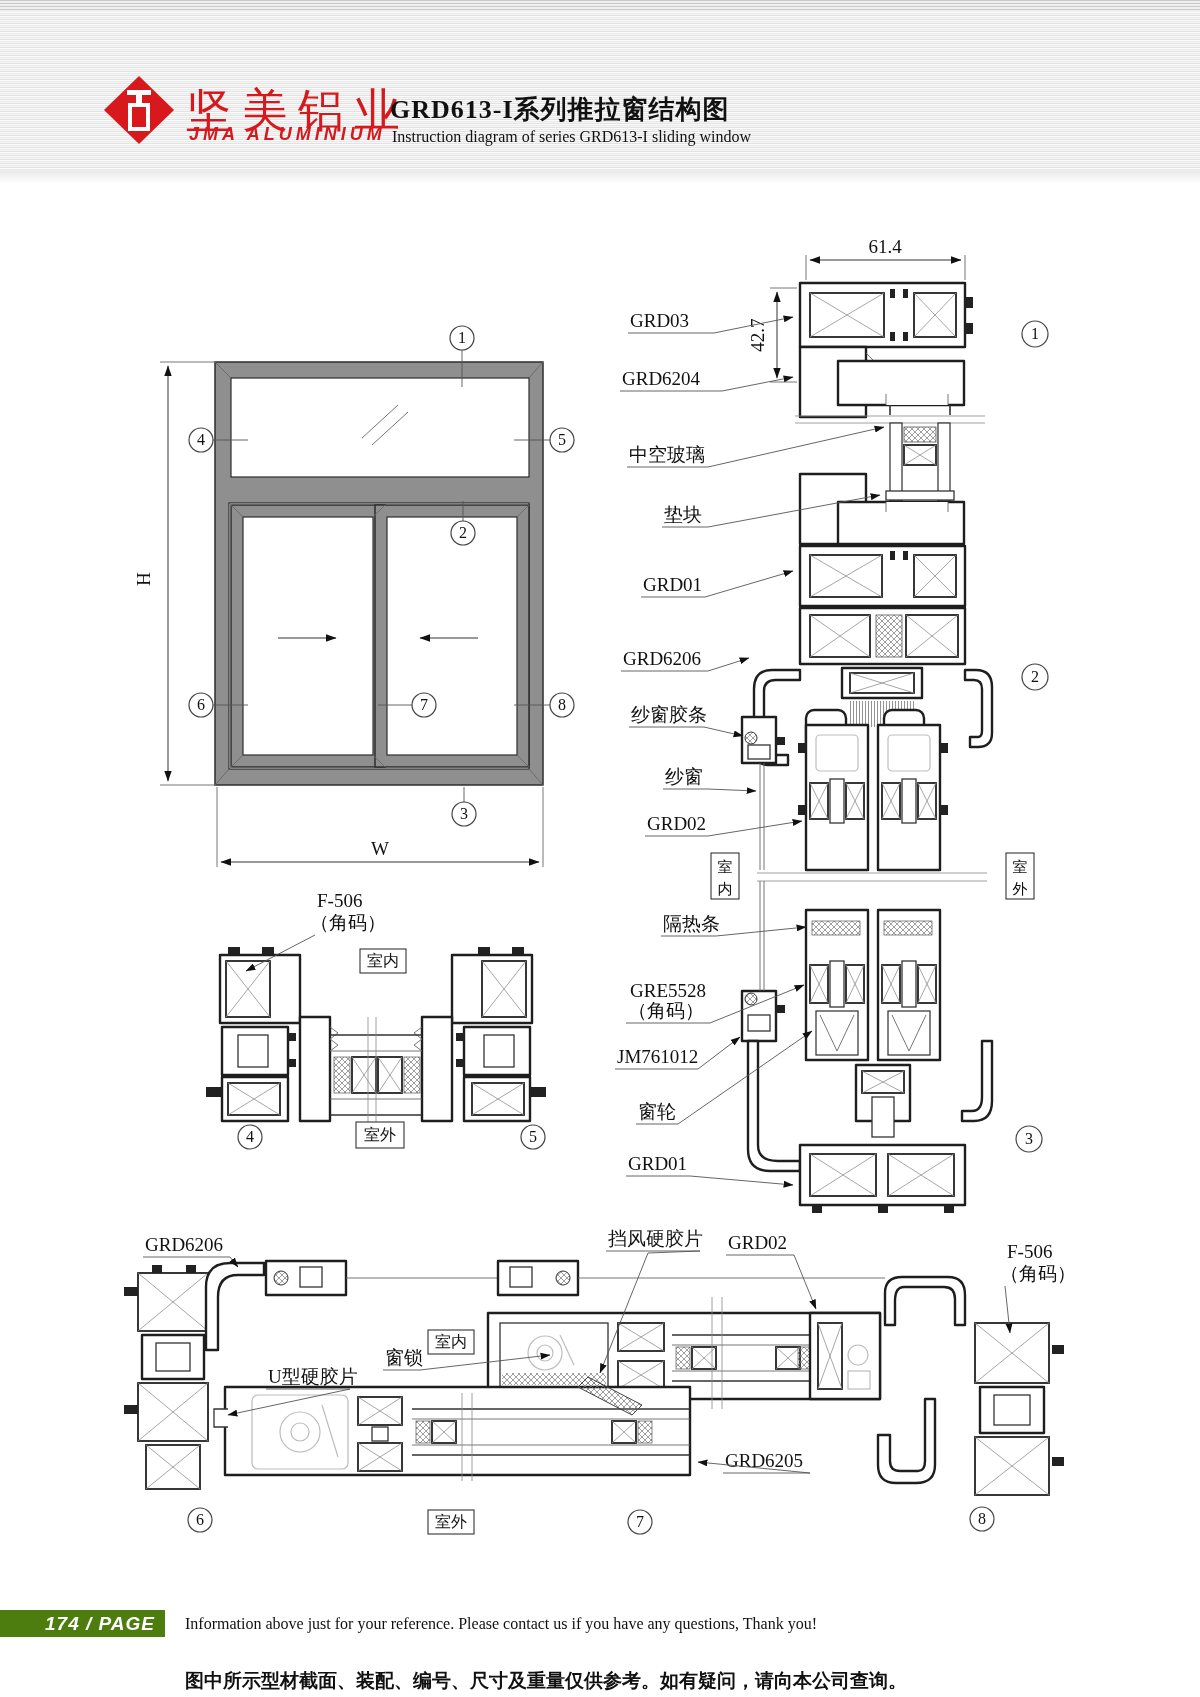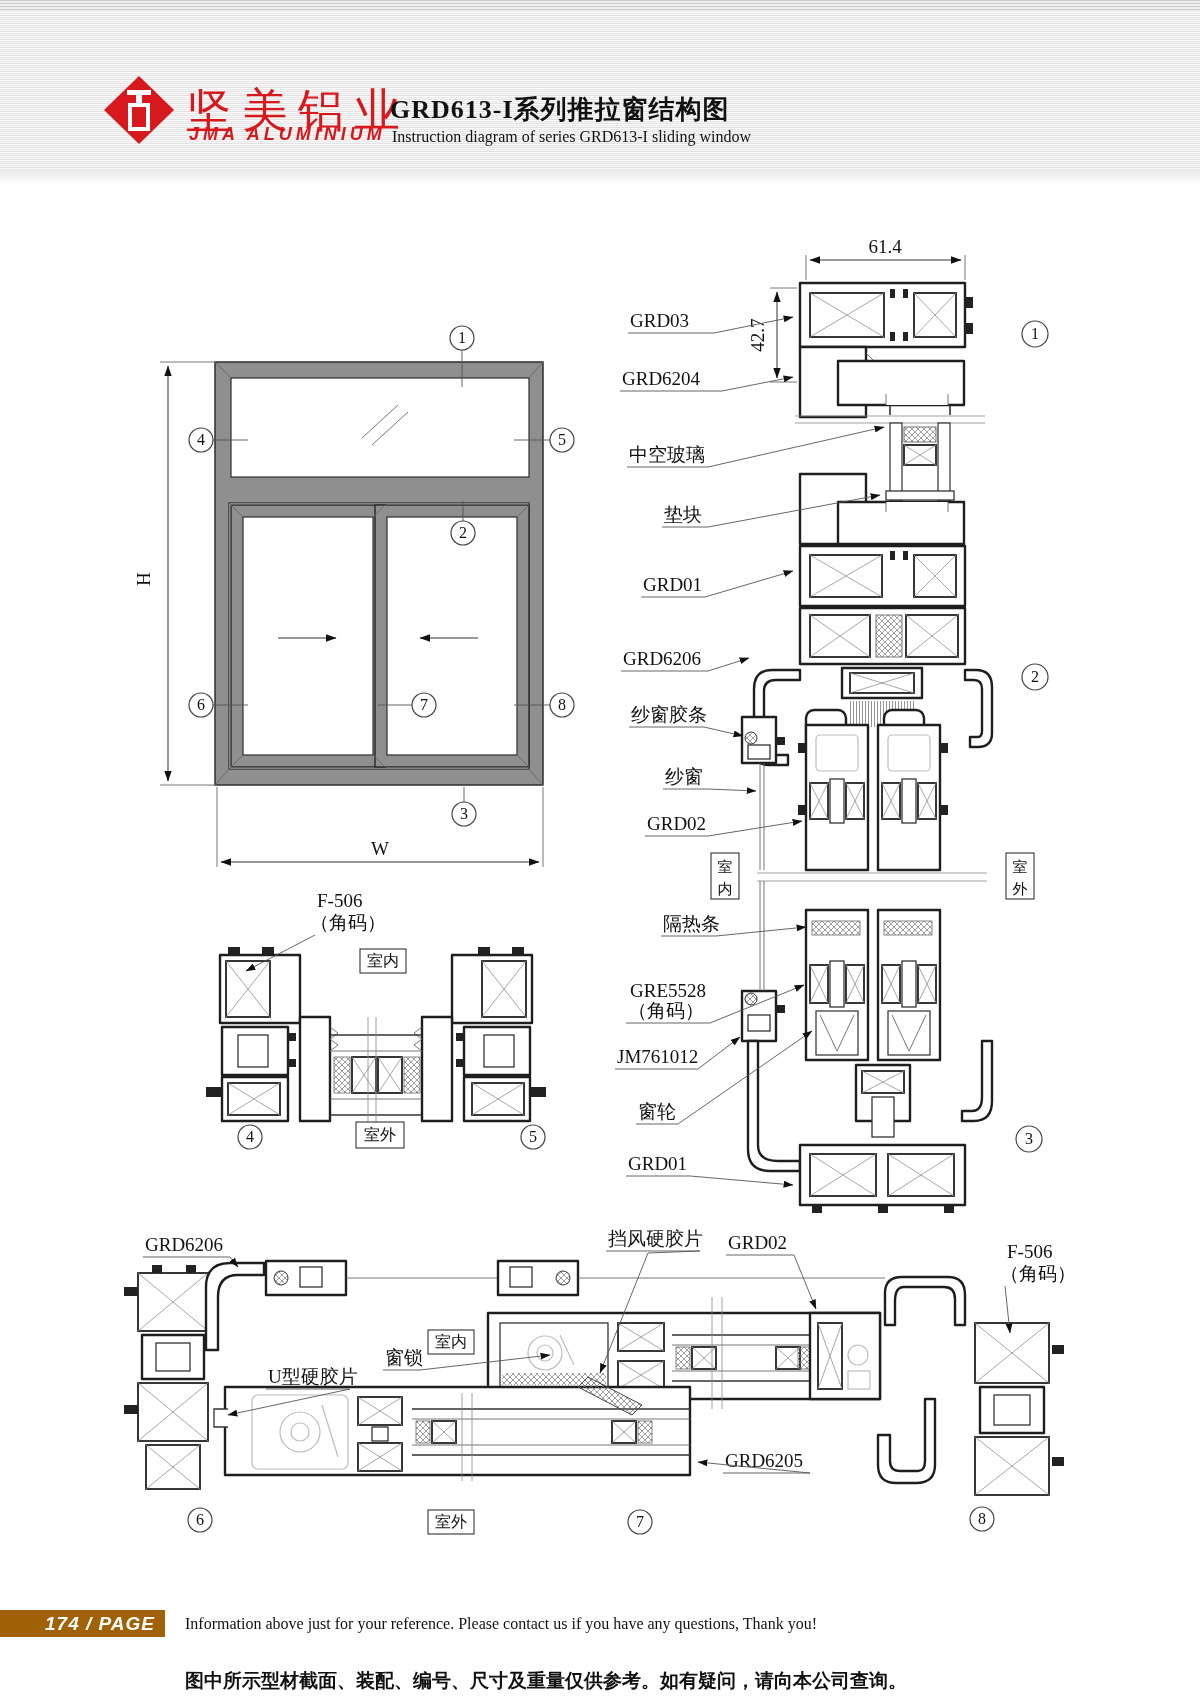--- a/index.html
+++ b/index.html
@@ -36,21 +36,21 @@
   .white{fill:#fff;stroke:#2e2e2e;stroke-width:1.2;}
   .dim{stroke:#333;stroke-width:1;fill:none;}
   .lbl{font:19px "Liberation Serif",serif;fill:#111;}
   .dimt{font:19px "Liberation Serif",serif;fill:#111;text-anchor:middle;}
   .bal circle{fill:#fff;stroke:#444;stroke-width:1.2;}
   .bal text{font:16px "Liberation Serif",serif;fill:#111;text-anchor:middle;}
   .mbox rect{fill:#fff;stroke:#333;stroke-width:1.1;}
   .mbox text{font:15px "Liberation Serif",serif;fill:#111;text-anchor:middle;}
   .mbox text.h{font-size:16px;}
   
-  .badge{position:absolute;left:0;top:1610px;width:165px;height:27px;background:#a16207;
+  .badge{position:absolute;left:0;top:1610px;width:165px;height:27px;background:#4d7c0f;
        color:#fff;font-family:"Liberation Sans",sans-serif;font-weight:bold;font-style:italic;
        font-size:19px;line-height:27px;text-align:right;padding-right:10px;box-sizing:border-box;letter-spacing:1px;}
   .note-cn{position:absolute;left:185px;top:1668px;width:900px;font-family:"Liberation Sans",sans-serif;
        font-weight:bold;font-size:19px;color:#111;}
   .note-en{position:absolute;left:185px;top:1615px;width:920px;font-family:"Liberation Serif",serif;
        font-size:16px;color:#111;}
 </style>
 </head>
 <body>
 

